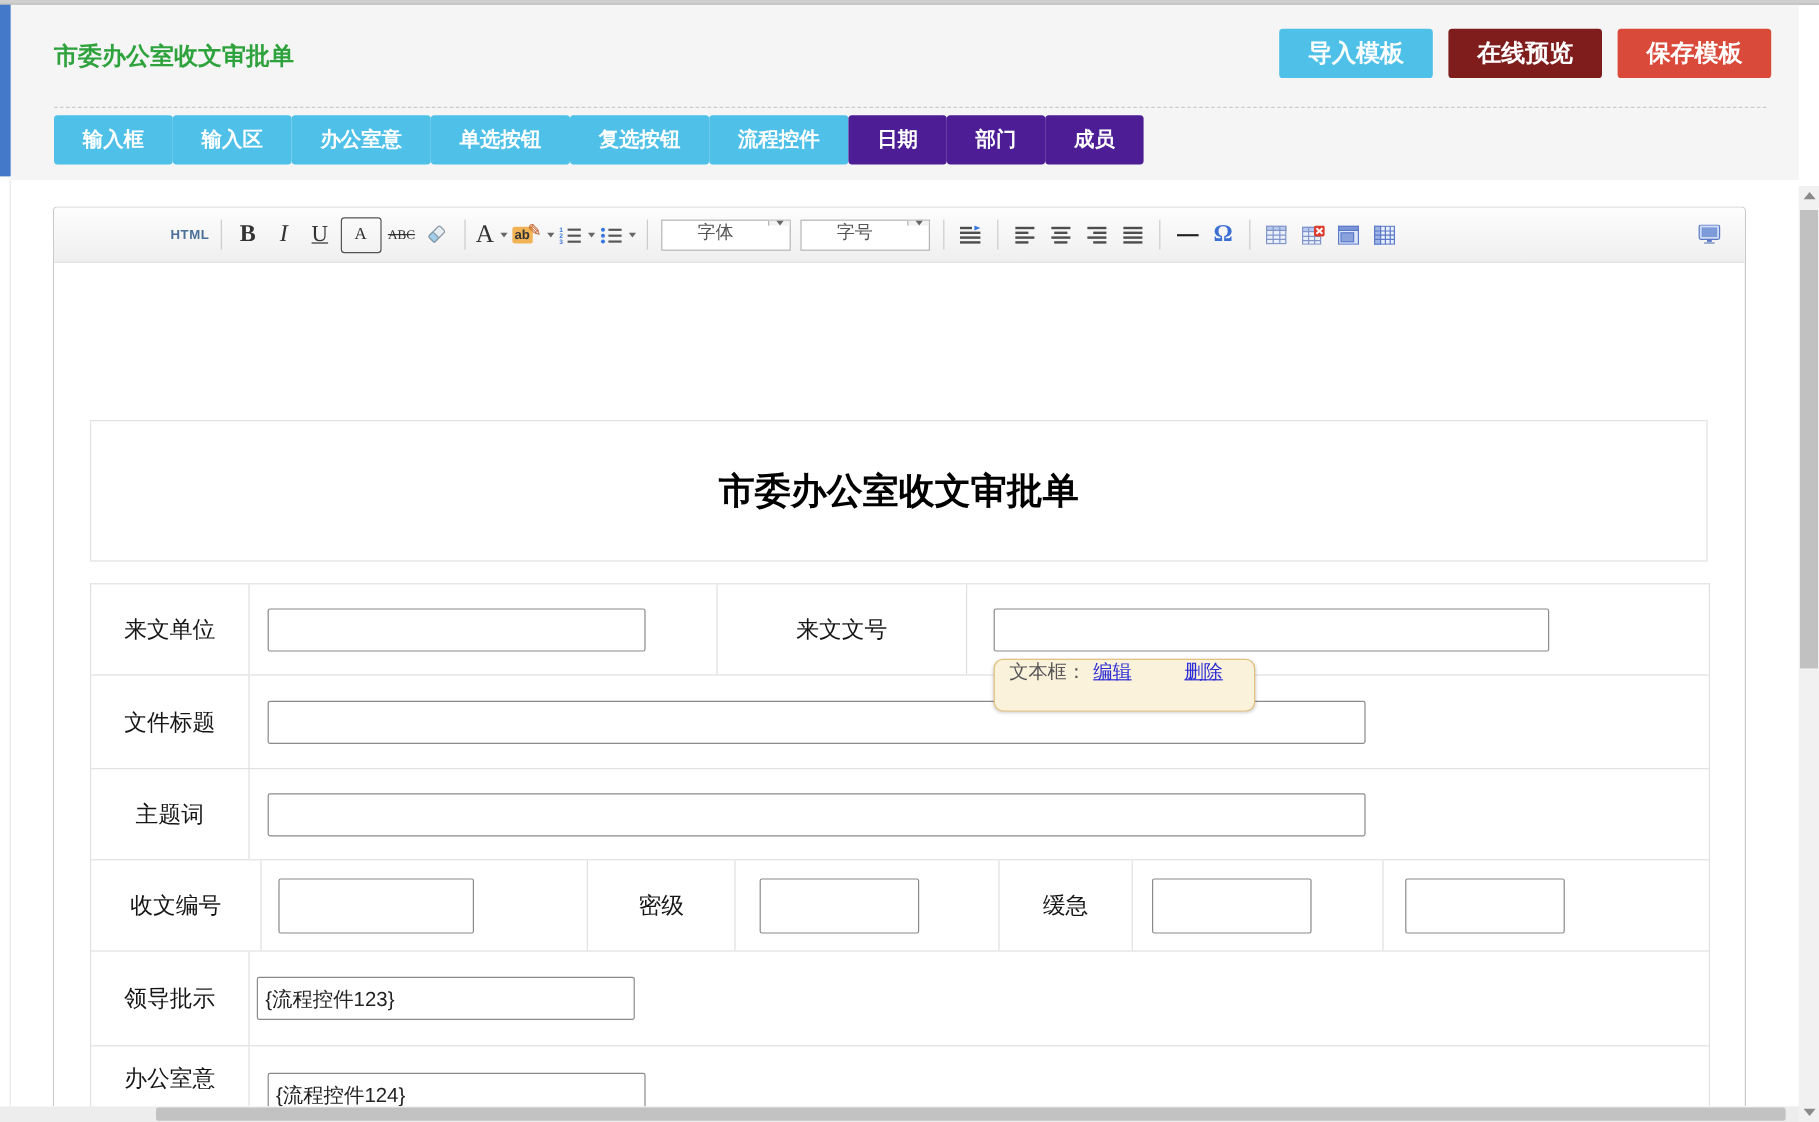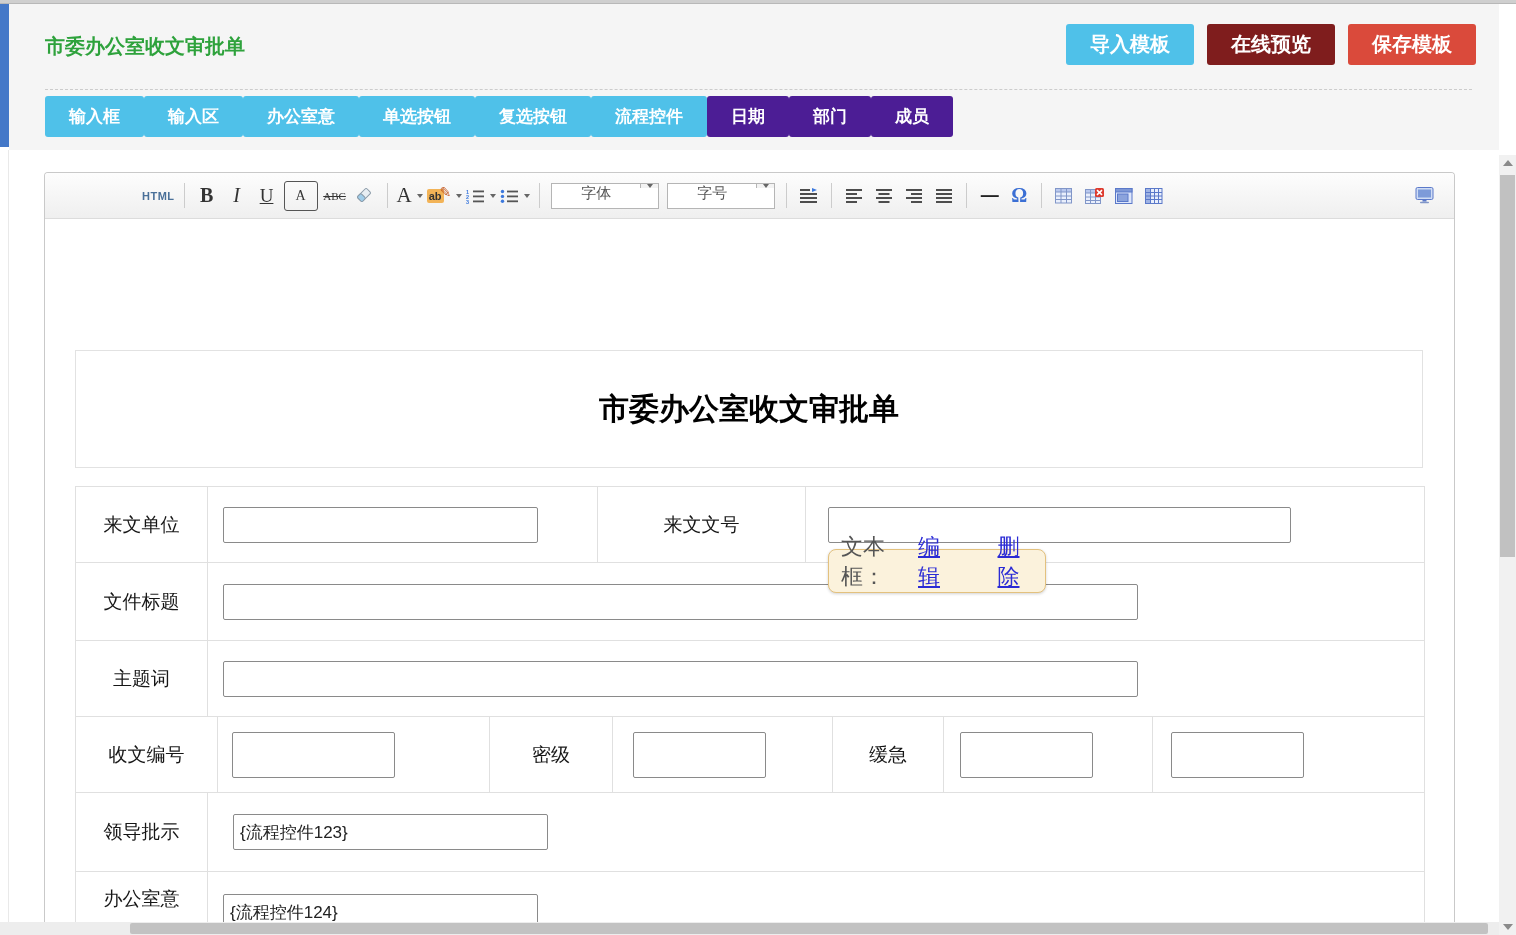--- a/index.html
+++ b/index.html
@@ -65,21 +65,21 @@
   .frow{display:flex;border-bottom:1px solid #e0e0e0}
   .fcell{box-sizing:border-box;border-right:1px solid #e0e0e0;display:flex;align-items:center;flex:0 0 auto}
   .fcell:last-child{border-right:none}
   .flabel{justify-content:center;font-size:19px;color:#161616}
   .ipt{box-sizing:border-box;border:1px solid #8a8a8a;border-radius:2px;background:#fff;
        font-size:17px;color:#222;padding:0 6px;font-family:"Liberation Sans",sans-serif}
 
   
   .tooltip{position:absolute;left:828px;top:549px;width:218px;height:44px;box-sizing:border-box;z-index:10;
            background:#FBF2DC;border:1px solid #E3C17E;border-radius:8px;box-shadow:0 1px 3px rgba(0,0,0,.18);
-           display:flex;align-items:flex-end;padding:0 12px;font-size:22px;color:#555}
+           display:flex;align-items:flex-start;padding:0 12px;font-size:16px;color:#555}
   .tooltip a{color:#2B2BD5;text-decoration:underline;cursor:pointer}
   .tt-edit{margin-left:6px}
   .tt-del{margin-left:44px}
 
   
   .vscroll{position:absolute;right:0;top:155px;width:17px;height:780px;background:#f1f1f1}
   .vs-btn{position:absolute;left:0;width:17px;height:16px;display:flex;align-items:center;justify-content:center;background:#f1f1f1}
   .vs-up{top:0}.vs-down{bottom:0}
   .tri-up{width:0;height:0;border-left:5px solid transparent;border-right:5px solid transparent;border-bottom:6px solid #8a8a8a}
   .tri-down{width:0;height:0;border-left:5px solid transparent;border-right:5px solid transparent;border-top:6px solid #8a8a8a}
@@ -325,21 +325,21 @@
           <input class="ipt" style="margin-left: 16px; width: 133px; height: 46px;" value="">
         </div>
         <div class="fcell" style="width:164px">
           <input class="ipt" style="margin-left: 18px; width: 133px; height: 46px;" value="">
         </div>
       </div>
 
       <div class="frow" style="height:78px">
         <div class="fcell flabel" style="width:132px">领导批示</div>
         <div class="fcell" style="width:1218px">
-          <input class="ipt" style="margin-left: 25px; width: 315px; height: 36px;" value="{流程控件123}">
+          <input class="ipt" style="margin-left: 6px; width: 315px; height: 36px;" value="{流程控件123}">
         </div>
       </div>
 
       <div class="frow" style="height:100px;border-bottom:none">
         <div class="fcell flabel" style="width:132px;align-items:flex-start;padding-top:14px">办公室意</div>
         <div class="fcell" style="width:1218px;align-items:flex-start">
           <input class="ipt" style="margin-left: 15px; margin-top: 22px; width: 315px; height: 36px;" value="{流程控件124}">
         </div>
       </div>
     </div>

